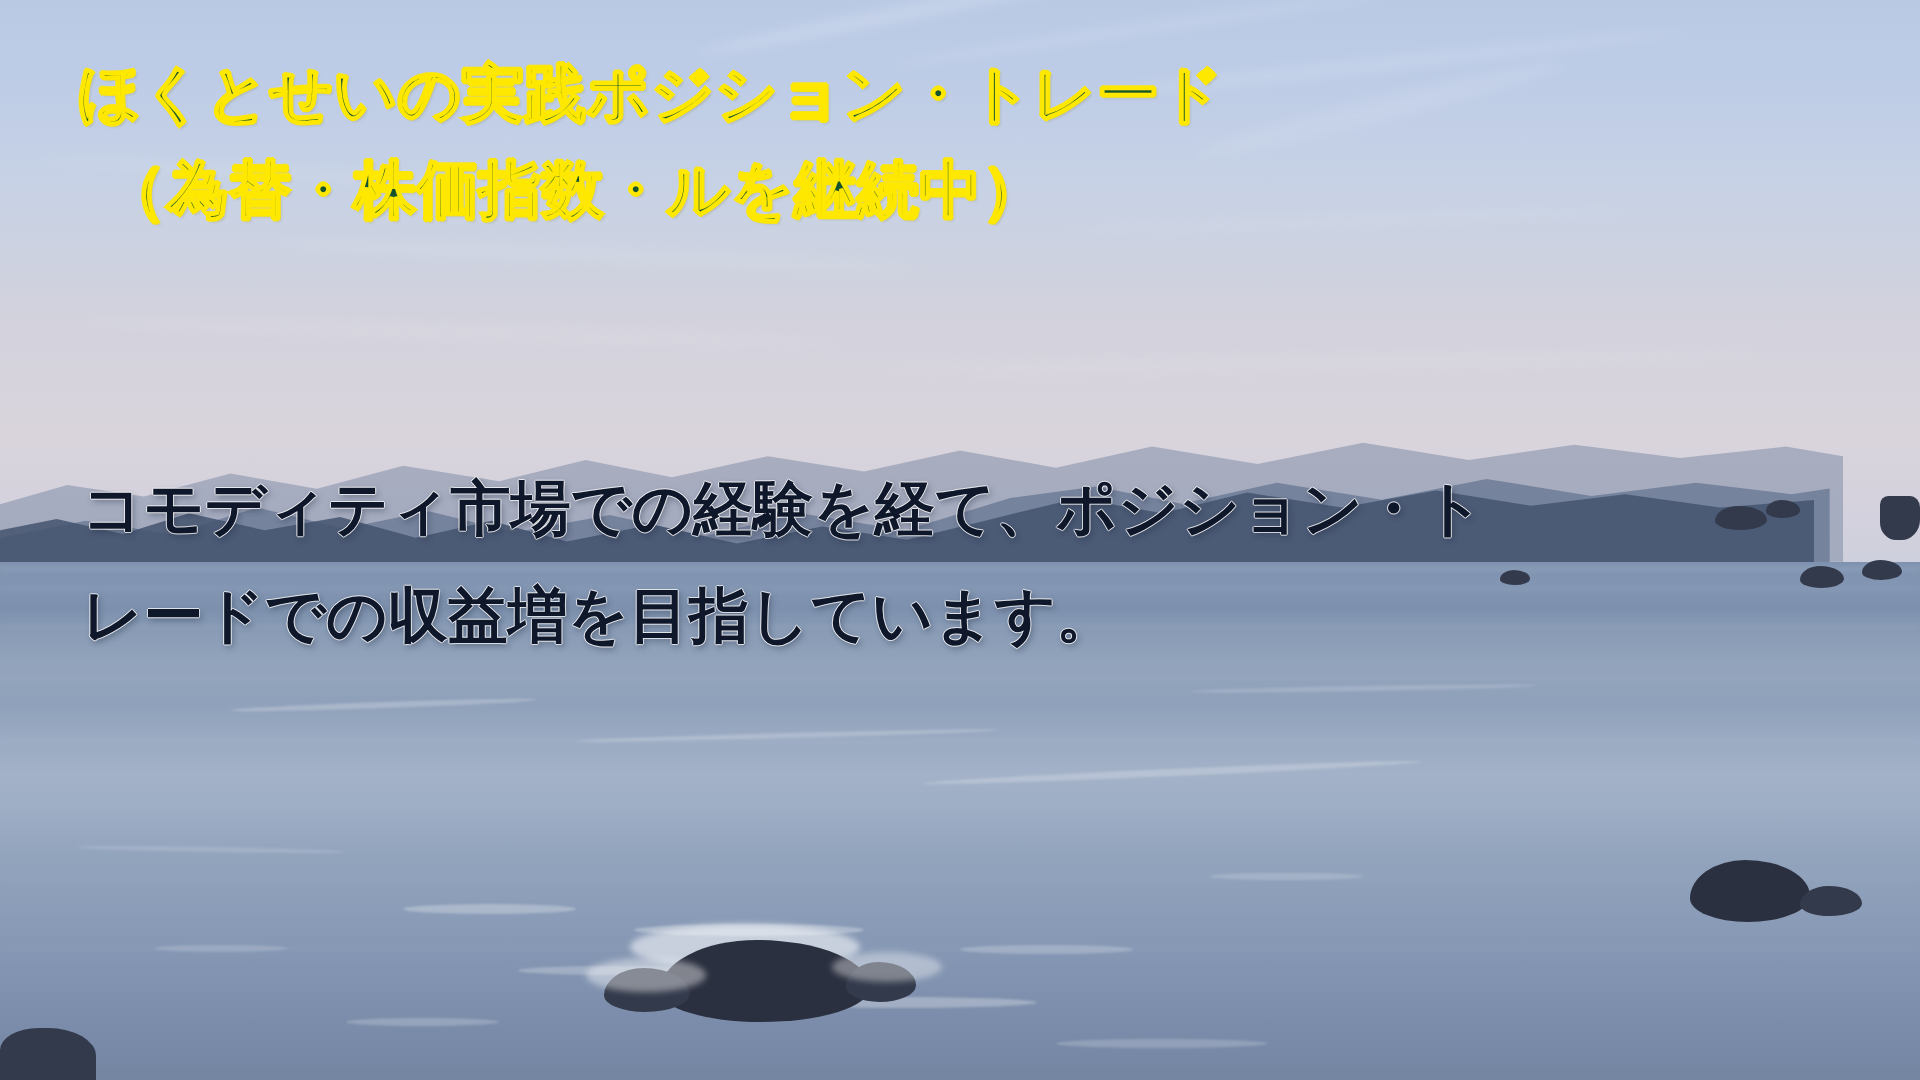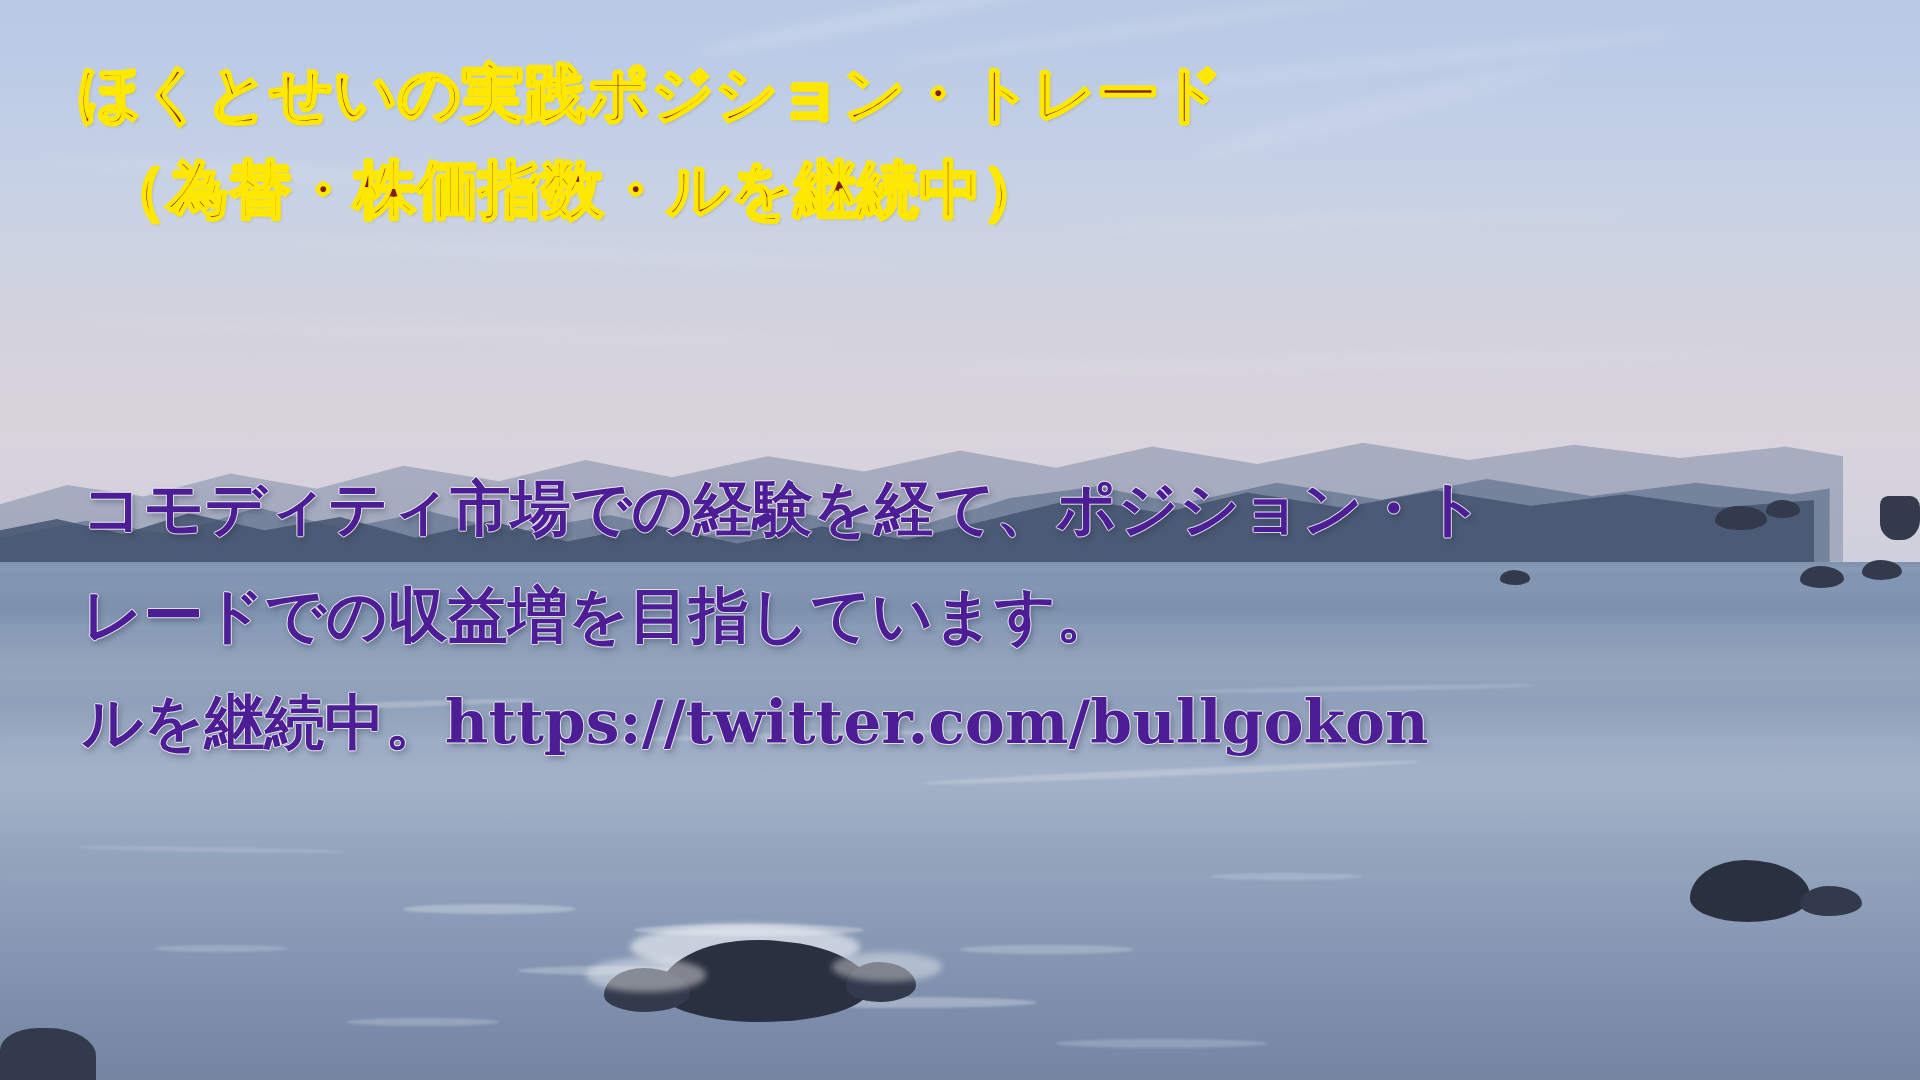--- a/index.html
+++ b/index.html
@@ -132,21 +132,21 @@
   }
 
   
   .title-block {
     position: absolute;
     left: 78px;
     top: 46px;
     width: 1500px;
   }
   .title-line {
-    color: #7f1d1d;
+    color: #14532d;
     font-weight: bold;
     font-size: 62px;
     line-height: 1.55;
     letter-spacing: 0.5px;
     white-space: nowrap;
     -webkit-text-stroke: 2px #ffe800;
     text-shadow:
        2px 0 0 rgba(255,232,0,.9),
       -2px 0 0 rgba(255,232,0,.9),
        0 2px 0 rgba(255,232,0,.9),
@@ -157,21 +157,21 @@
     padding-left: 26px;
   }
 
   .body-block {
     position: absolute;
     left: 82px;
     top: 455px;
     width: 1560px;
   }
   .body-line {
-    color: #4c1d95;
+    color: #0f172a;
     font-weight: bold;
     font-size: 60px;
     line-height: 1.78;
     white-space: nowrap;
     text-shadow:
        1px 0 0 rgba(255,255,255,.75),
       -1px 0 0 rgba(255,255,255,.75),
        0 1px 0 rgba(255,255,255,.75),
        0 -1px 0 rgba(255,255,255,.75),
        2px 3px 6px rgba(30,40,60,.38);
@@ -268,16 +268,15 @@
   </div>
 
   <div class="title-block">
     <div class="title-line">ほくとせいの実践ポジション・トレード</div>
     <div class="title-line second">（為替・株価指数・ルを継続中）</div>
   </div>
 
   <div class="body-block">
     <div class="body-line">コモディティ市場での経験を経て、ポジション・ト</div>
     <div class="body-line">レードでの収益増を目指しています。</div>
-    <div class="body-line"><span>ルを継続中。</span><span class="url">https://twitter.com/bullgokon</span></div>
   </div>
 
 </div>
 
 </body></html>

